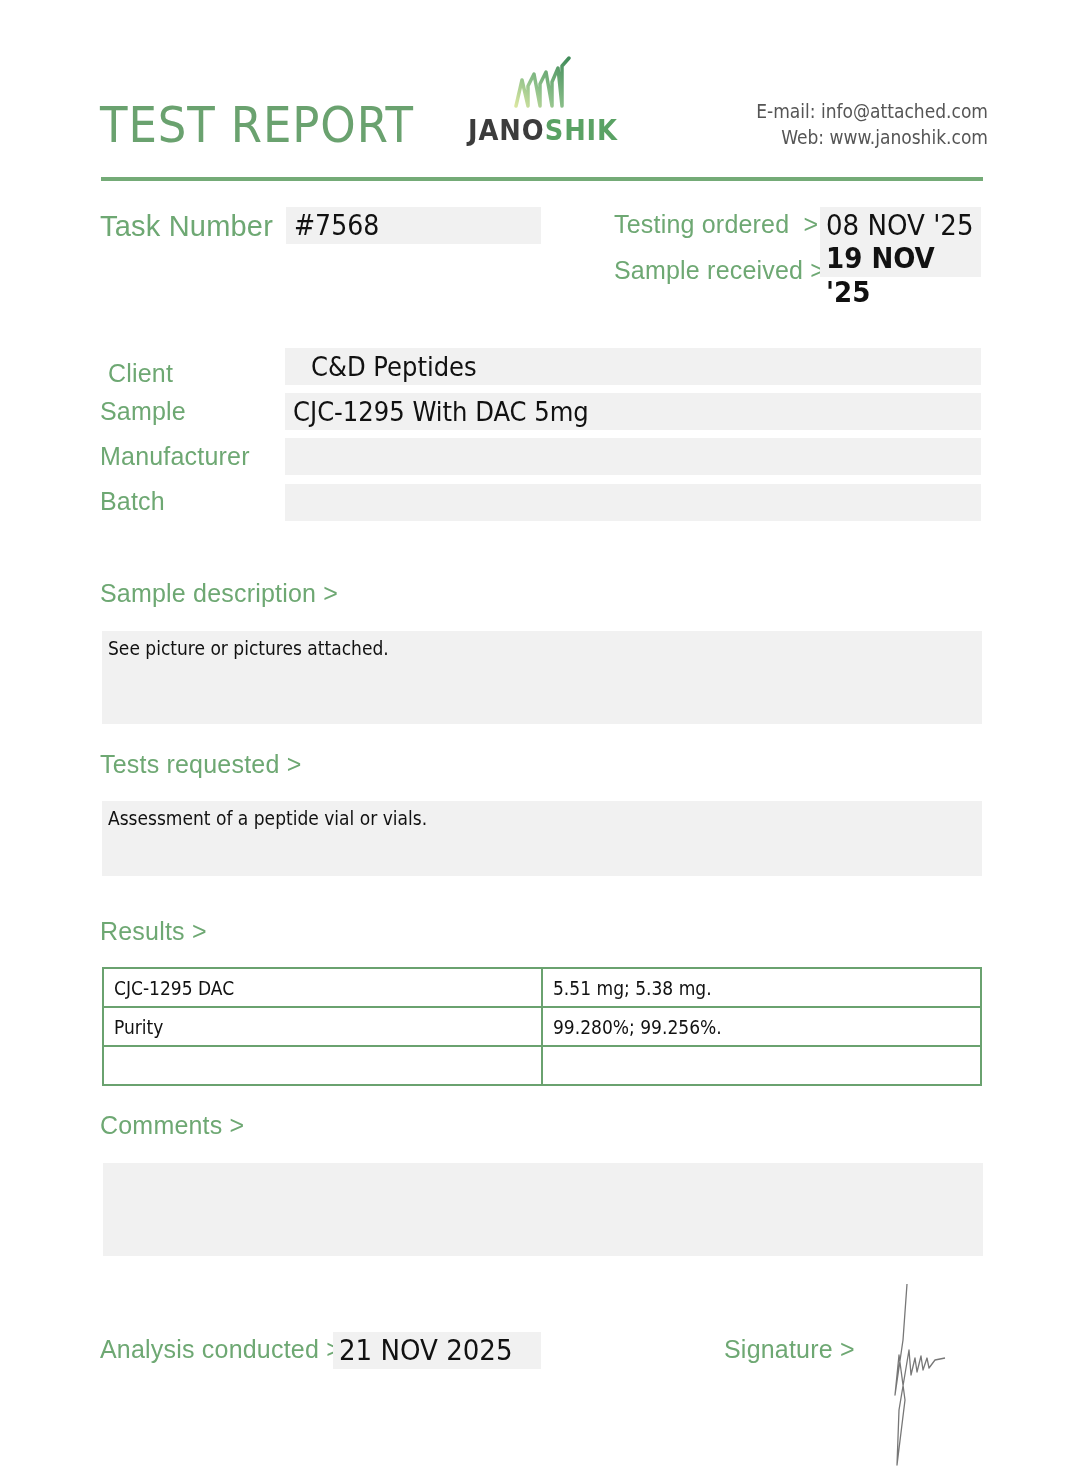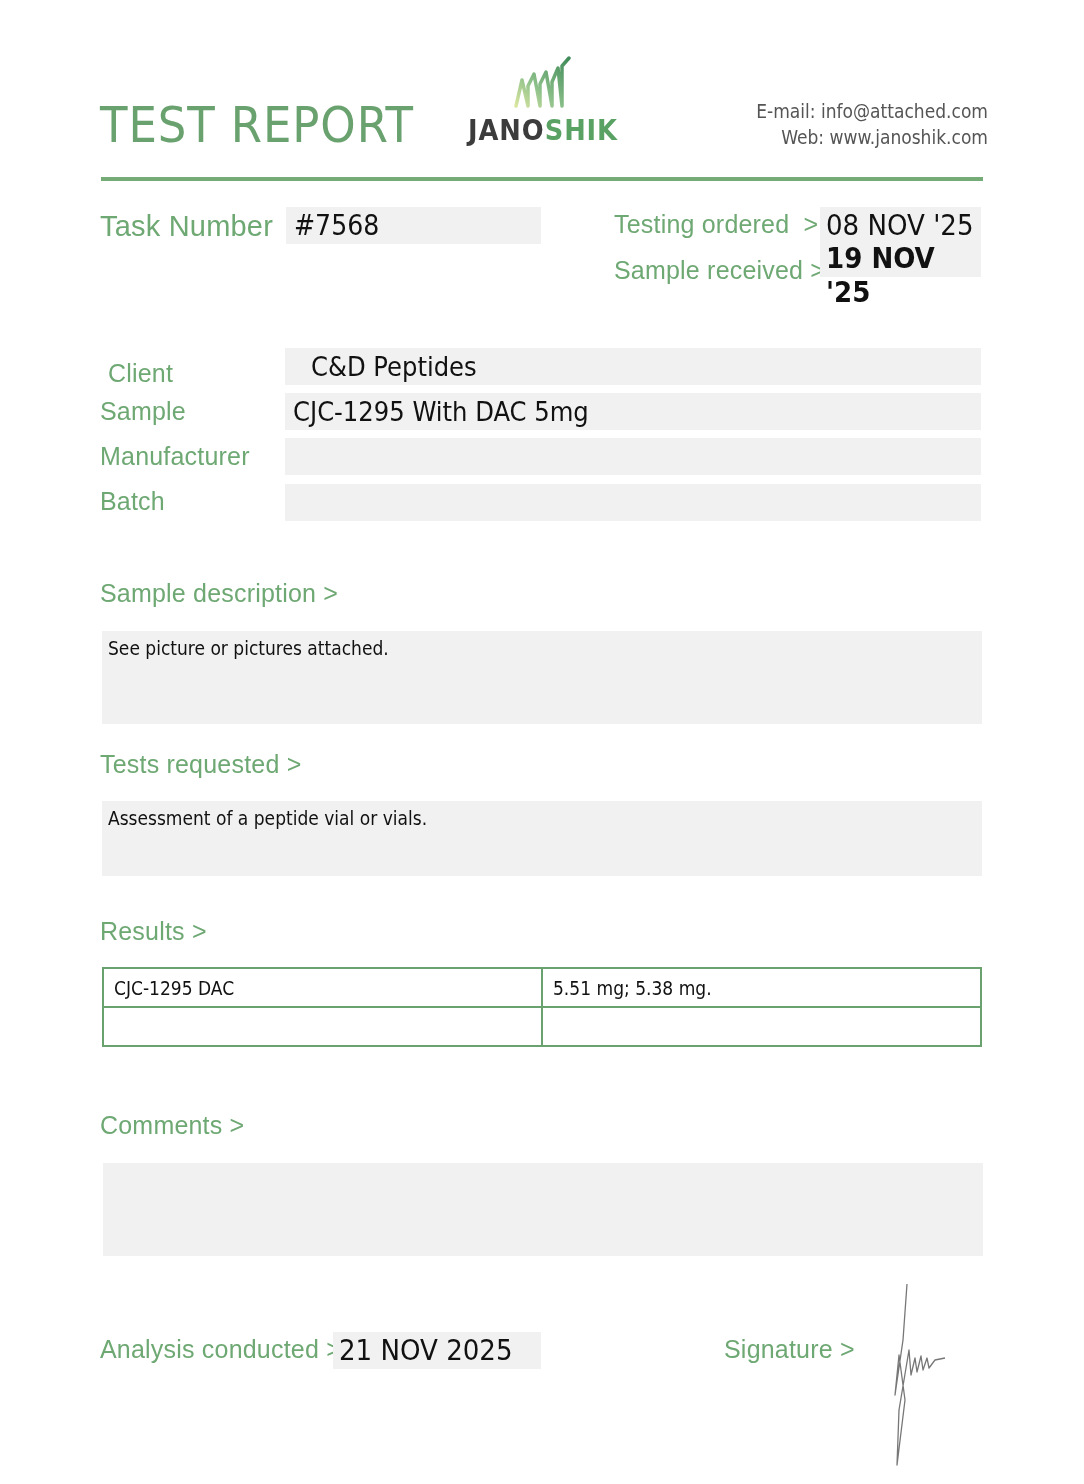--- a/index.html
+++ b/index.html
@@ -93,20 +93,24 @@
 </div>
 
 <div class="abs label" style="left:100px;top:917px;">Results &gt;</div>
 <table class="results">
   <tbody>
       <tr>
     <td>CJC-1295 DAC</td>
     <td>5.51 mg; 5.38 mg.</td>
   </tr>
   <tr>
+    <td>Purity</td>
+    <td>99.280%; 99.256%.</td>
+  </tr>
+  <tr>
     <td></td>
     <td></td>
   </tr>
 </tbody>
   </table>
 
 <div class="abs label" style="left:100px;top:1111px;">Comments &gt;</div>
 <div class="abs field boxtext" style="left:103px;top:1163px;width:880px;height:93px;">
   <span></span>
 </div>

